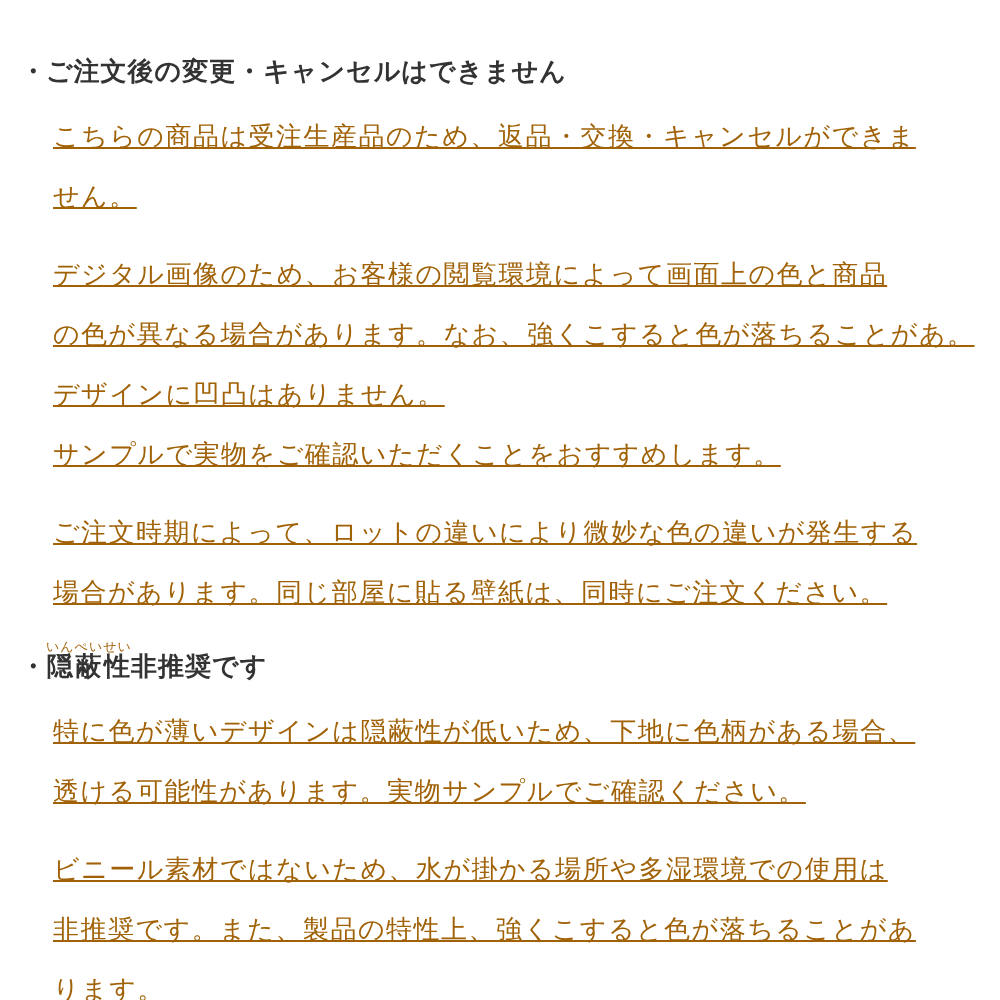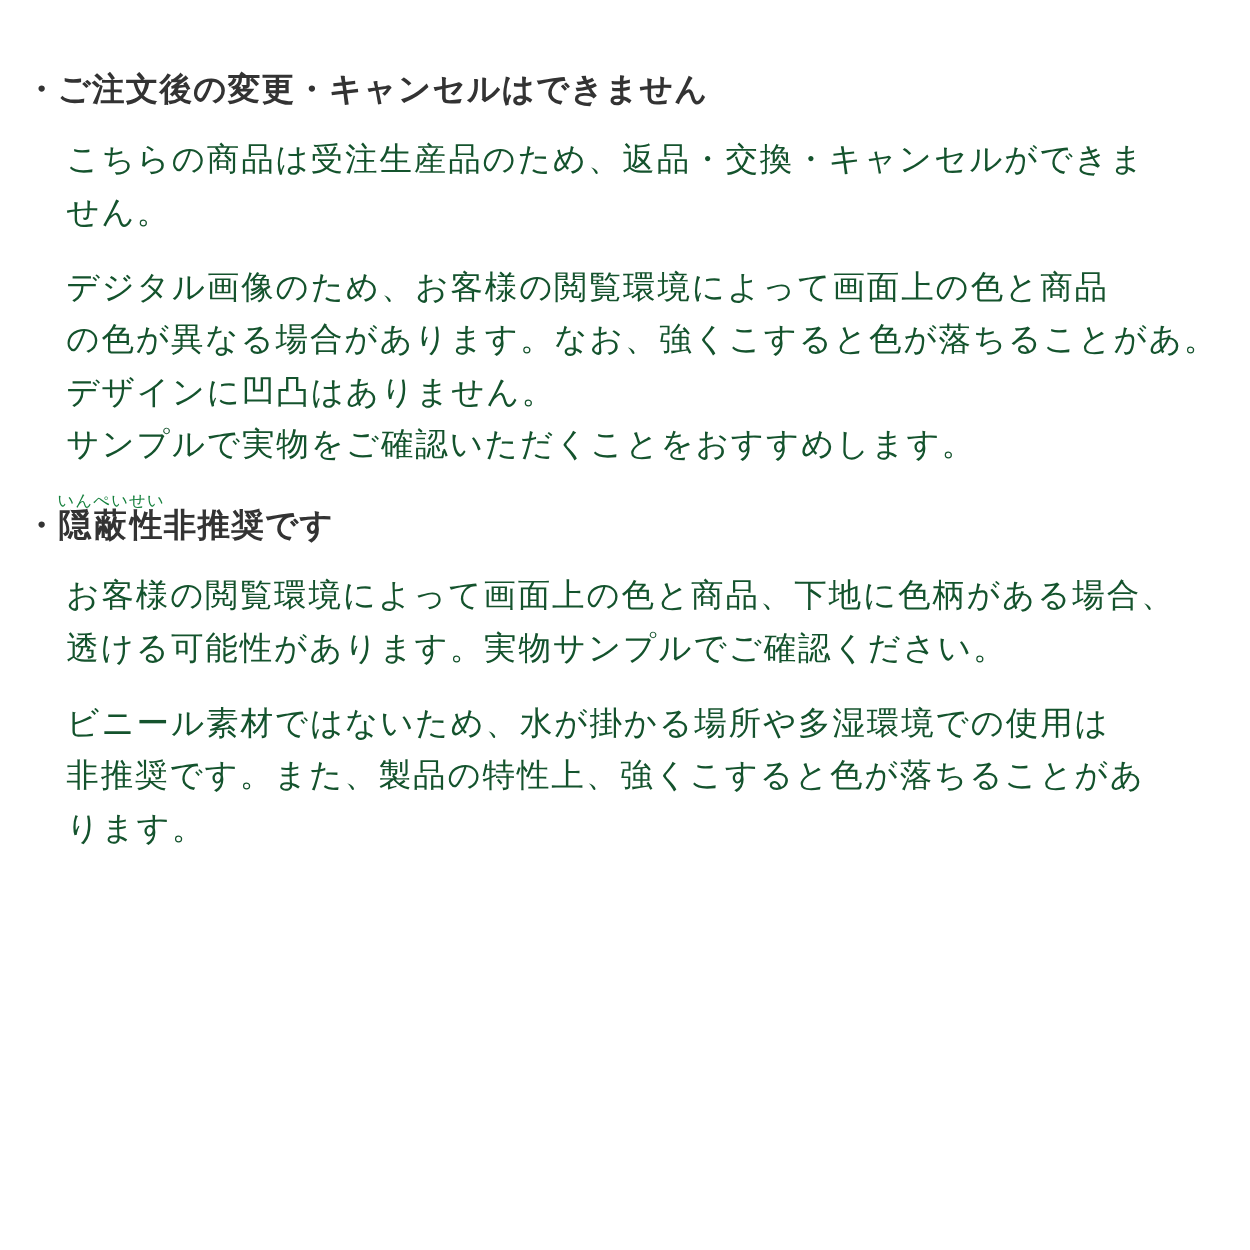--- a/index.html
+++ b/index.html
@@ -34,33 +34,34 @@
   .note-heading .bullet {
     display: inline-block;
     width: 26px;
     text-align: center;
     font-weight: 700;
   }
   .note-body {
     margin: 0 0 0 33px;
     font-size: 26px;
     font-weight: 400;
-    line-height: 42px;
+    line-height: 60px;
     letter-spacing: 1.5px;
     white-space: pre-line;
-    color: #14532d;
+    color: #a16207;
+    text-decoration: underline;
   }
   ruby {
     ruby-position: over;
   }
   ruby rt {
     font-size: 13px;
     font-weight: 400;
     letter-spacing: 1px;
-    color: #15803d;
+    color: #a16207;
     text-align: center;
   }
 </style>
 </head>
 <body>
 
 <main class="page">
 
   <section class="note-section">
     <h2 class="note-heading"><span class="bullet">・</span><span>ご注文後の変更・キャンセルはできません</span></h2>
@@ -69,25 +70,27 @@
   </section>
 
   <section class="note-section">
     <p class="note-body">デジタル画像のため、お客様の閲覧環境によって画面上の色と商品
 の色が異なる場合があります。なお、強くこすると色が落ちることがあ。
 デザインに凹凸はありません。
 サンプルで実物をご確認いただくことをおすすめします。</p>
   </section>
 
   <section class="note-section">
+    <p class="note-body">ご注文時期によって、ロットの違いにより微妙な色の違いが発生する
+場合があります。同じ部屋に貼る壁紙は、同時にご注文ください。</p>
   </section>
 
   <section class="note-section">
     <h2 class="note-heading"><span class="bullet">・</span><span><ruby><span>隠蔽性</span><rt>いんぺいせい</rt></ruby><span>非推奨です</span></span></h2>
-    <p class="note-body">お客様の閲覧環境によって画面上の色と商品、下地に色柄がある場合、
+    <p class="note-body">特に色が薄いデザインは隠蔽性が低いため、下地に色柄がある場合、
 透ける可能性があります。実物サンプルでご確認ください。</p>
   </section>
 
   <section class="note-section">
     <p class="note-body">ビニール素材ではないため、水が掛かる場所や多湿環境での使用は
 非推奨です。また、製品の特性上、強くこすると色が落ちることがあ
 ります。</p>
   </section>
 
 </main>

